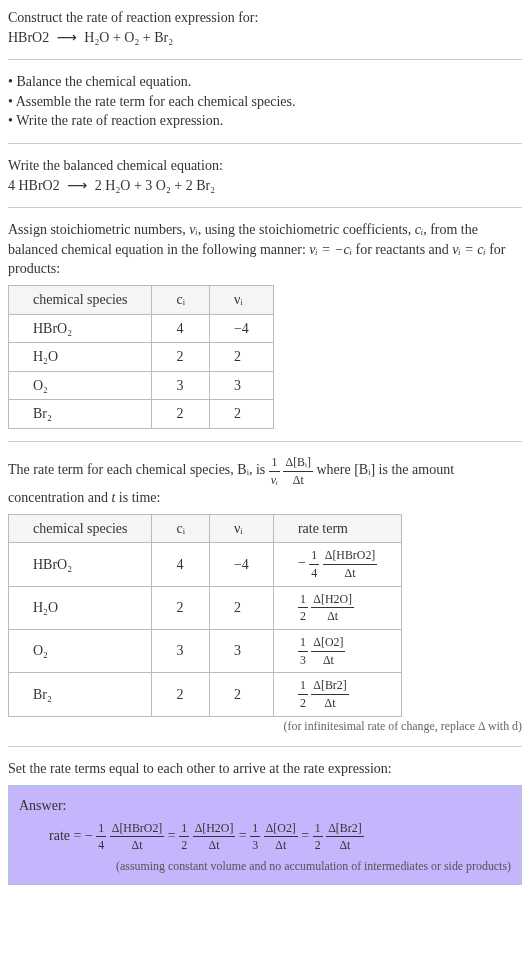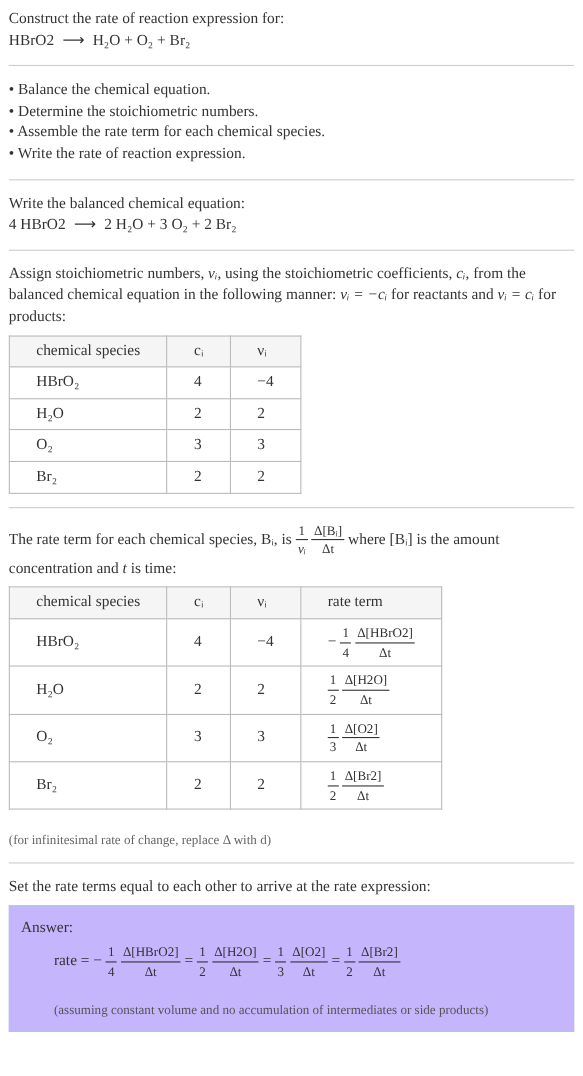--- a/index.html
+++ b/index.html
@@ -36,21 +36,22 @@
       display: inline-block;
       vertical-align: middle;
       text-align: center;
       font-size: 0.85em;
     }
     .frac .num { display: block; border-bottom: 1px solid #333; padding: 0 2px; }
     .frac .den { display: block; padding: 0 2px; }
     .note {
       font-size: 0.85em;
       color: #666;
-      margin-top: 19px;
+      margin-top: 1px;
+      text-align: right;
     }
     .answer-box {
       background: #c4b5fd;
       border: 1px solid #a8c8d8;
       padding: 10px;
       margin-top: 6px;
     }
     .answer-box .answer-label { margin-bottom: 4px; }
     .answer-box .rate-line { margin-left: 30px; margin-bottom: 4px; }
     .answer-box .note { margin-left: 30px; color: #555; }
@@ -67,21 +68,20 @@
     <span class="arrow">⟶</span>
     <span>H₂O + O₂ + Br₂</span>
   </div>
 </div>
 
 <hr>
 
 <div class="section">
   <ul class="plan-list">
     <li>Balance the chemical equation.</li>
-    <li>Determine the stoichiometric numbers.</li>
     <li>Assemble the rate term for each chemical species.</li>
     <li>Write the rate of reaction expression.</li>
   </ul>
 </div>
 
 <hr>
 
 <div class="section">
   <div>Write the balanced chemical equation:</div>
   <div>

